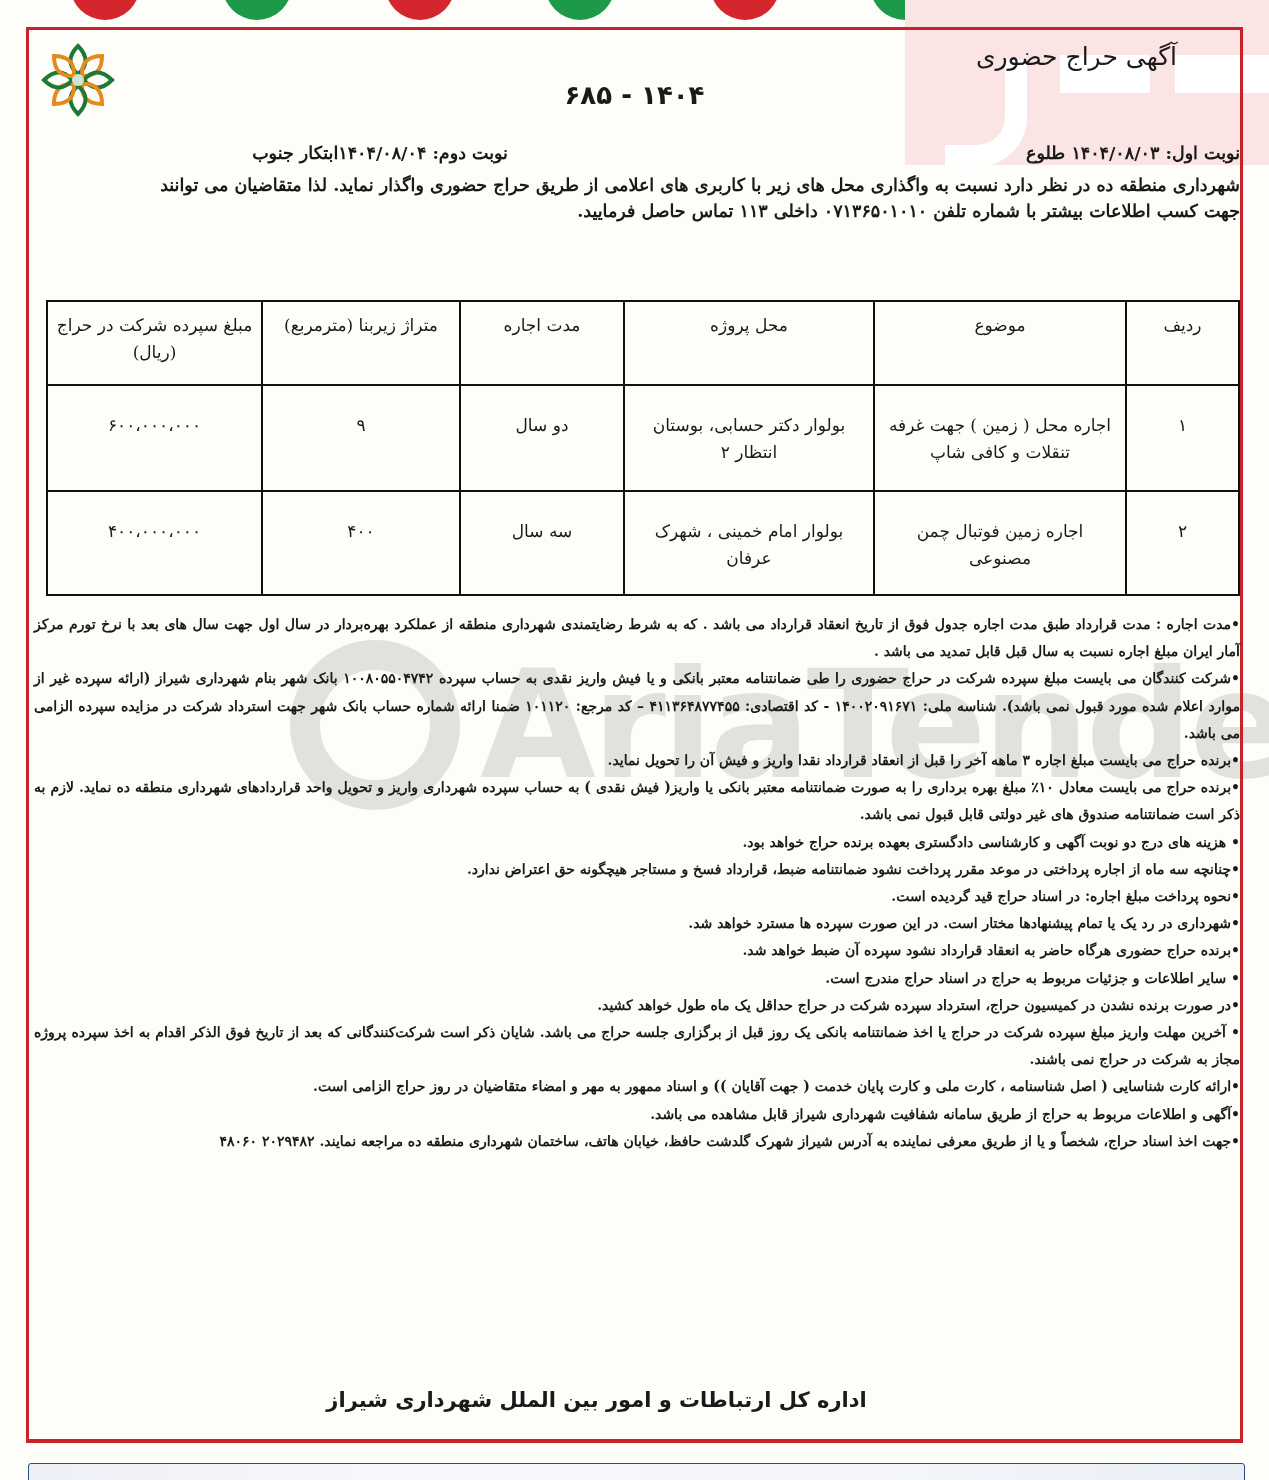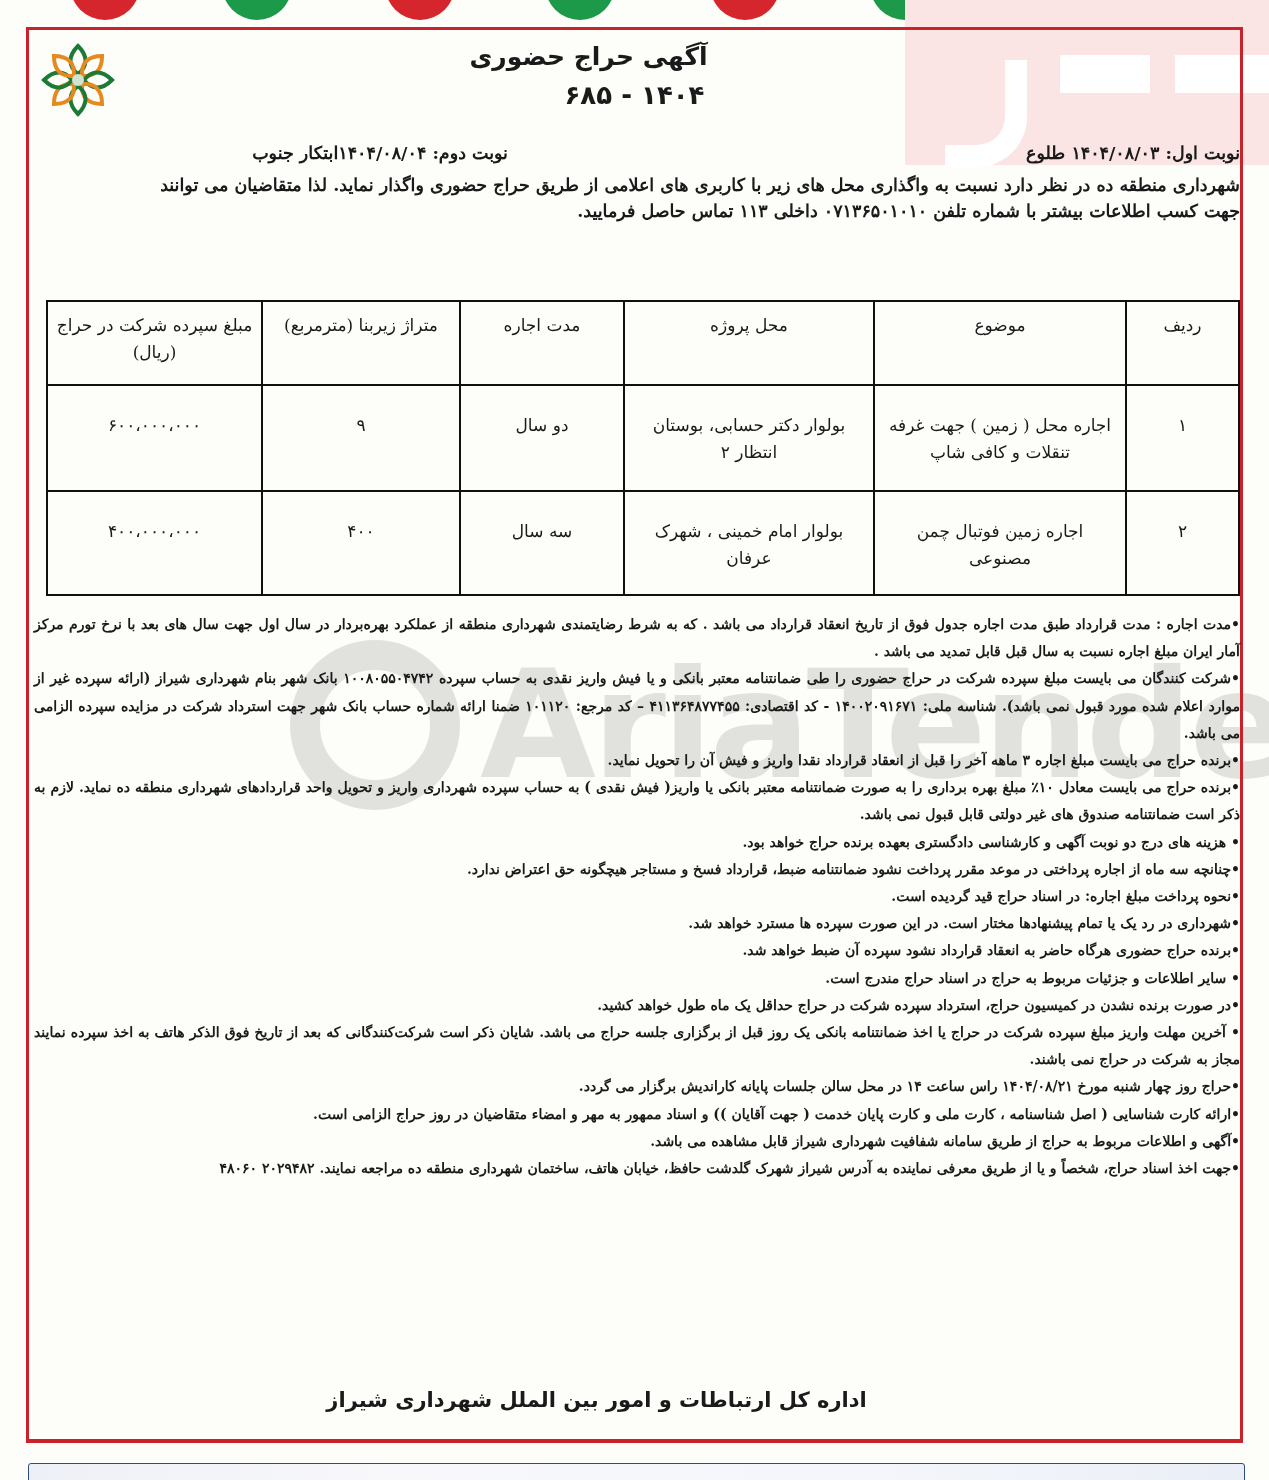--- a/index.html
+++ b/index.html
@@ -25,22 +25,22 @@
   .frame {
     position: absolute; left: 26px; top: 27px; width: 1217px; height: 1416px;
     border: 3px solid #c8232b; box-sizing: border-box; background: transparent;
   }
   .frame-bottom { position:absolute; left:26px; top:1439px; width:1217px; height:4px; background:#c8232b; }
 
   
   .logo { position: absolute; left: 36px; top: 40px; width: 84px; height: 80px; }
 
   .title {
-    position: absolute; left: 0; width: 1177px; top: 42px; text-align: center;
-    font-family: "DejaVu Sans", "Liberation Sans", sans-serif; font-weight: bold;
+    position: absolute; left: 0; width: 1177px; top: 42px; text-align: right;
+    font-family: "DejaVu Sans", "Liberation Sans", sans-serif; font-weight: normal;
     font-size: 25px; direction: rtl; letter-spacing: -0.5px;
   }
   .number {
     position: absolute; left: 0; width: 1269px; top: 80px; text-align: center;
     font-family: "DejaVu Sans", "Liberation Sans", sans-serif; font-weight: bold;
     font-size: 26px; direction: rtl;
   }
   .content { position: absolute; left: 34px; width: 1206px; direction: rtl; text-align: right; }
   .nobat-row { top: 143px; height: 26px; font-weight: bold; font-size: 17.5px; }
   .nobat-first { position:absolute; right: 0; }
@@ -181,22 +181,21 @@
   <p class="bul">شرکت کنندگان می بایست مبلغ سپرده شرکت در حراج حضوری را طی ضمانتنامه معتبر بانکی و یا فیش واریز نقدی به حساب سپرده ۱۰۰۸۰۵۵۰۴۷۴۲ بانک شهر بنام شهرداری شیراز (ارائه سپرده غیر از موارد اعلام شده مورد قبول نمی باشد). شناسه ملی: ۱۴۰۰۲۰۹۱۶۷۱ - کد اقتصادی: ۴۱۱۳۶۴۸۷۷۴۵۵ – کد مرجع: ۱۰۱۱۲۰ ضمنا ارائه شماره حساب بانک شهر جهت استرداد شرکت در مزایده سپرده الزامی می باشد.</p>
   <p class="bul">برنده حراج می بایست مبلغ اجاره ۳ ماهه آخر را قبل از انعقاد قرارداد نقدا واریز و فیش آن را تحویل نماید.</p>
   <p class="bul">برنده حراج می بایست معادل ۱۰٪ مبلغ بهره برداری را به صورت ضمانتنامه معتبر بانکی یا واریز( فیش نقدی ) به حساب سپرده شهرداری واریز و تحویل واحد قراردادهای شهرداری منطقه ده نماید. لازم به ذکر است ضمانتنامه صندوق های غیر دولتی قابل قبول نمی باشد.</p>
   <p class="bul"> هزینه های درج دو نوبت آگهی و کارشناسی دادگستری بعهده برنده حراج خواهد بود.</p>
   <p class="bul">چنانچه سه ماه از اجاره پرداختی در موعد مقرر پرداخت نشود ضمانتنامه ضبط، قرارداد فسخ و مستاجر هیچگونه حق اعتراض ندارد.</p>
   <p class="bul">نحوه پرداخت مبلغ اجاره: در اسناد حراج قید گردیده است.</p>
   <p class="bul">شهرداری در رد یک یا تمام پیشنهادها مختار است. در این صورت سپرده ها مسترد خواهد شد.</p>
   <p class="bul">برنده حراج حضوری هرگاه حاضر به انعقاد قرارداد نشود سپرده آن ضبط خواهد شد.</p>
   <p class="bul"> سایر اطلاعات و جزئیات مربوط به حراج در اسناد حراج مندرج است.</p>
   <p class="bul">در صورت برنده نشدن در کمیسیون حراج، استرداد سپرده شرکت در حراج حداقل یک ماه طول خواهد کشید.</p>
-  <p class="bul"> آخرین مهلت واریز مبلغ سپرده شرکت در حراج یا اخذ ضمانتنامه بانکی یک روز قبل از برگزاری جلسه حراج  می باشد. شایان ذکر است شرکت‌کنندگانی که بعد از تاریخ فوق الذکر هاتف به اخذ سپرده نمایند مجاز به شرکت در حراج نمی باشند.</p>
-  <p class="bul">حراج روز چهار شنبه مورخ ۱۴۰۴/۰۸/۲۱ راس ساعت ۱۴ در محل سالن جلسات پایانه کاراندیش برگزار می گردد.</p>
+  <p class="bul"> آخرین مهلت واریز مبلغ سپرده شرکت در حراج یا اخذ ضمانتنامه بانکی یک روز قبل از برگزاری جلسه حراج  می باشد. شایان ذکر است شرکت‌کنندگانی که بعد از تاریخ فوق الذکر اقدام به اخذ سپرده پروژه مجاز به شرکت در حراج نمی باشند.</p>
   <p class="bul">ارائه کارت شناسایی ( اصل شناسنامه ، کارت ملی و کارت پایان خدمت ( جهت آقایان )) و اسناد ممهور به مهر و امضاء متقاضیان در روز حراج الزامی است.</p>
   <p class="bul">آگهی و اطلاعات مربوط به حراج از طریق سامانه شفافیت شهرداری شیراز قابل مشاهده می باشد.</p>
   <p class="bul">جهت اخذ اسناد حراج، شخصاً و یا از طریق معرفی نماینده به آدرس شیراز شهرک گلدشت حافظ، خیابان هاتف، ساختمان شهرداری منطقه ده مراجعه نمایند. ۲۰۲۹۴۸۲        ۴۸۰۶۰</p>
 </div>
 
 <div class="footer-sig">اداره کل ارتباطات و امور بین الملل شهرداری شیراز</div>
 
 <div class="bottom-panel"></div>
 
 </body></html>

